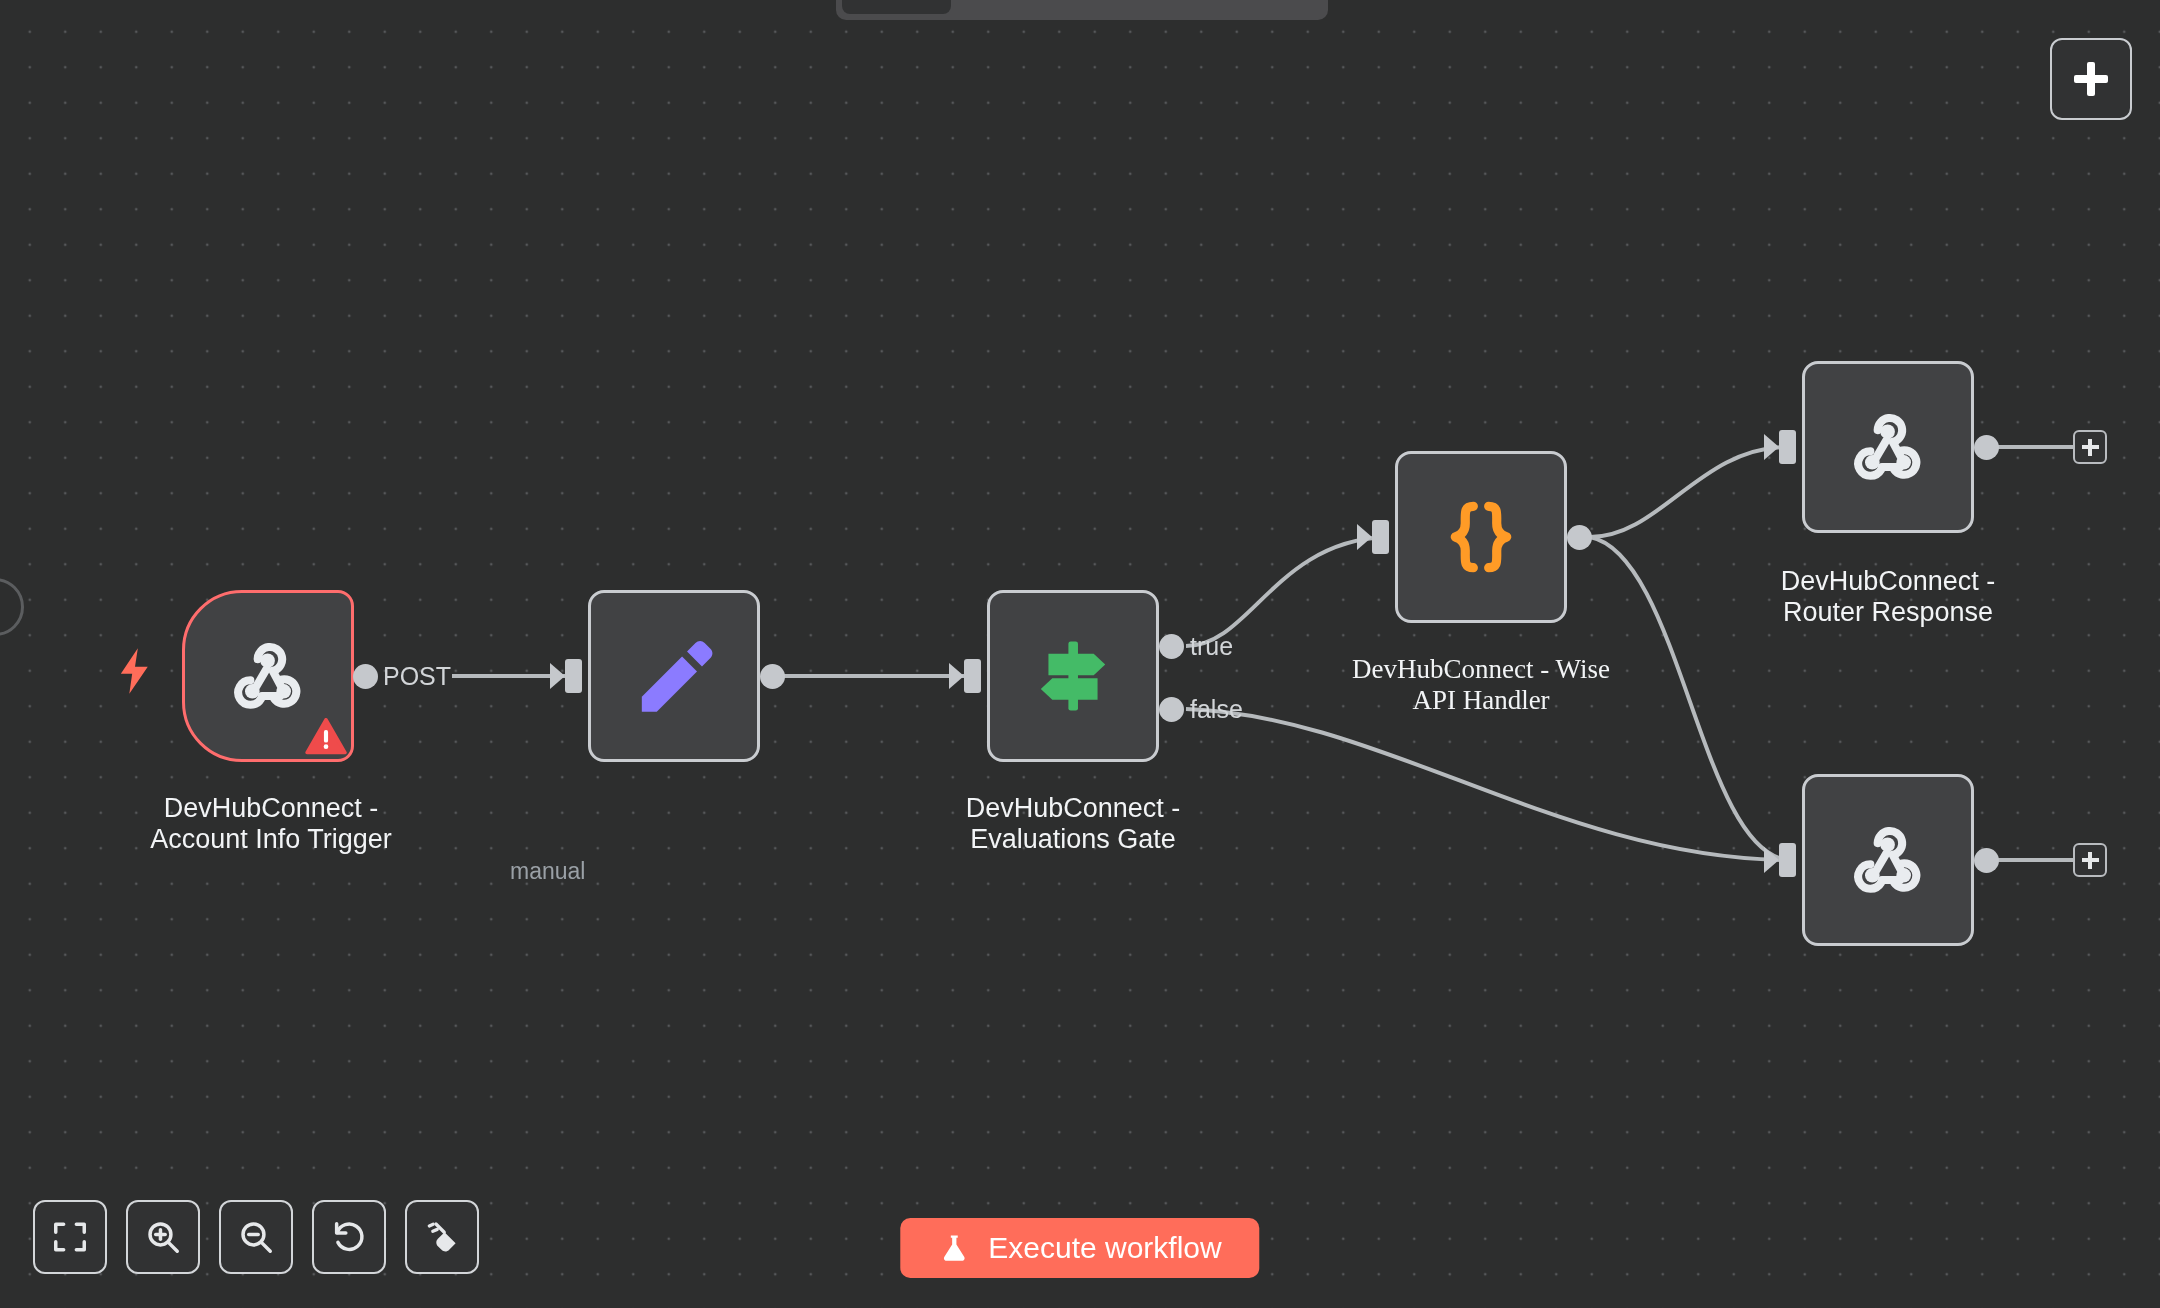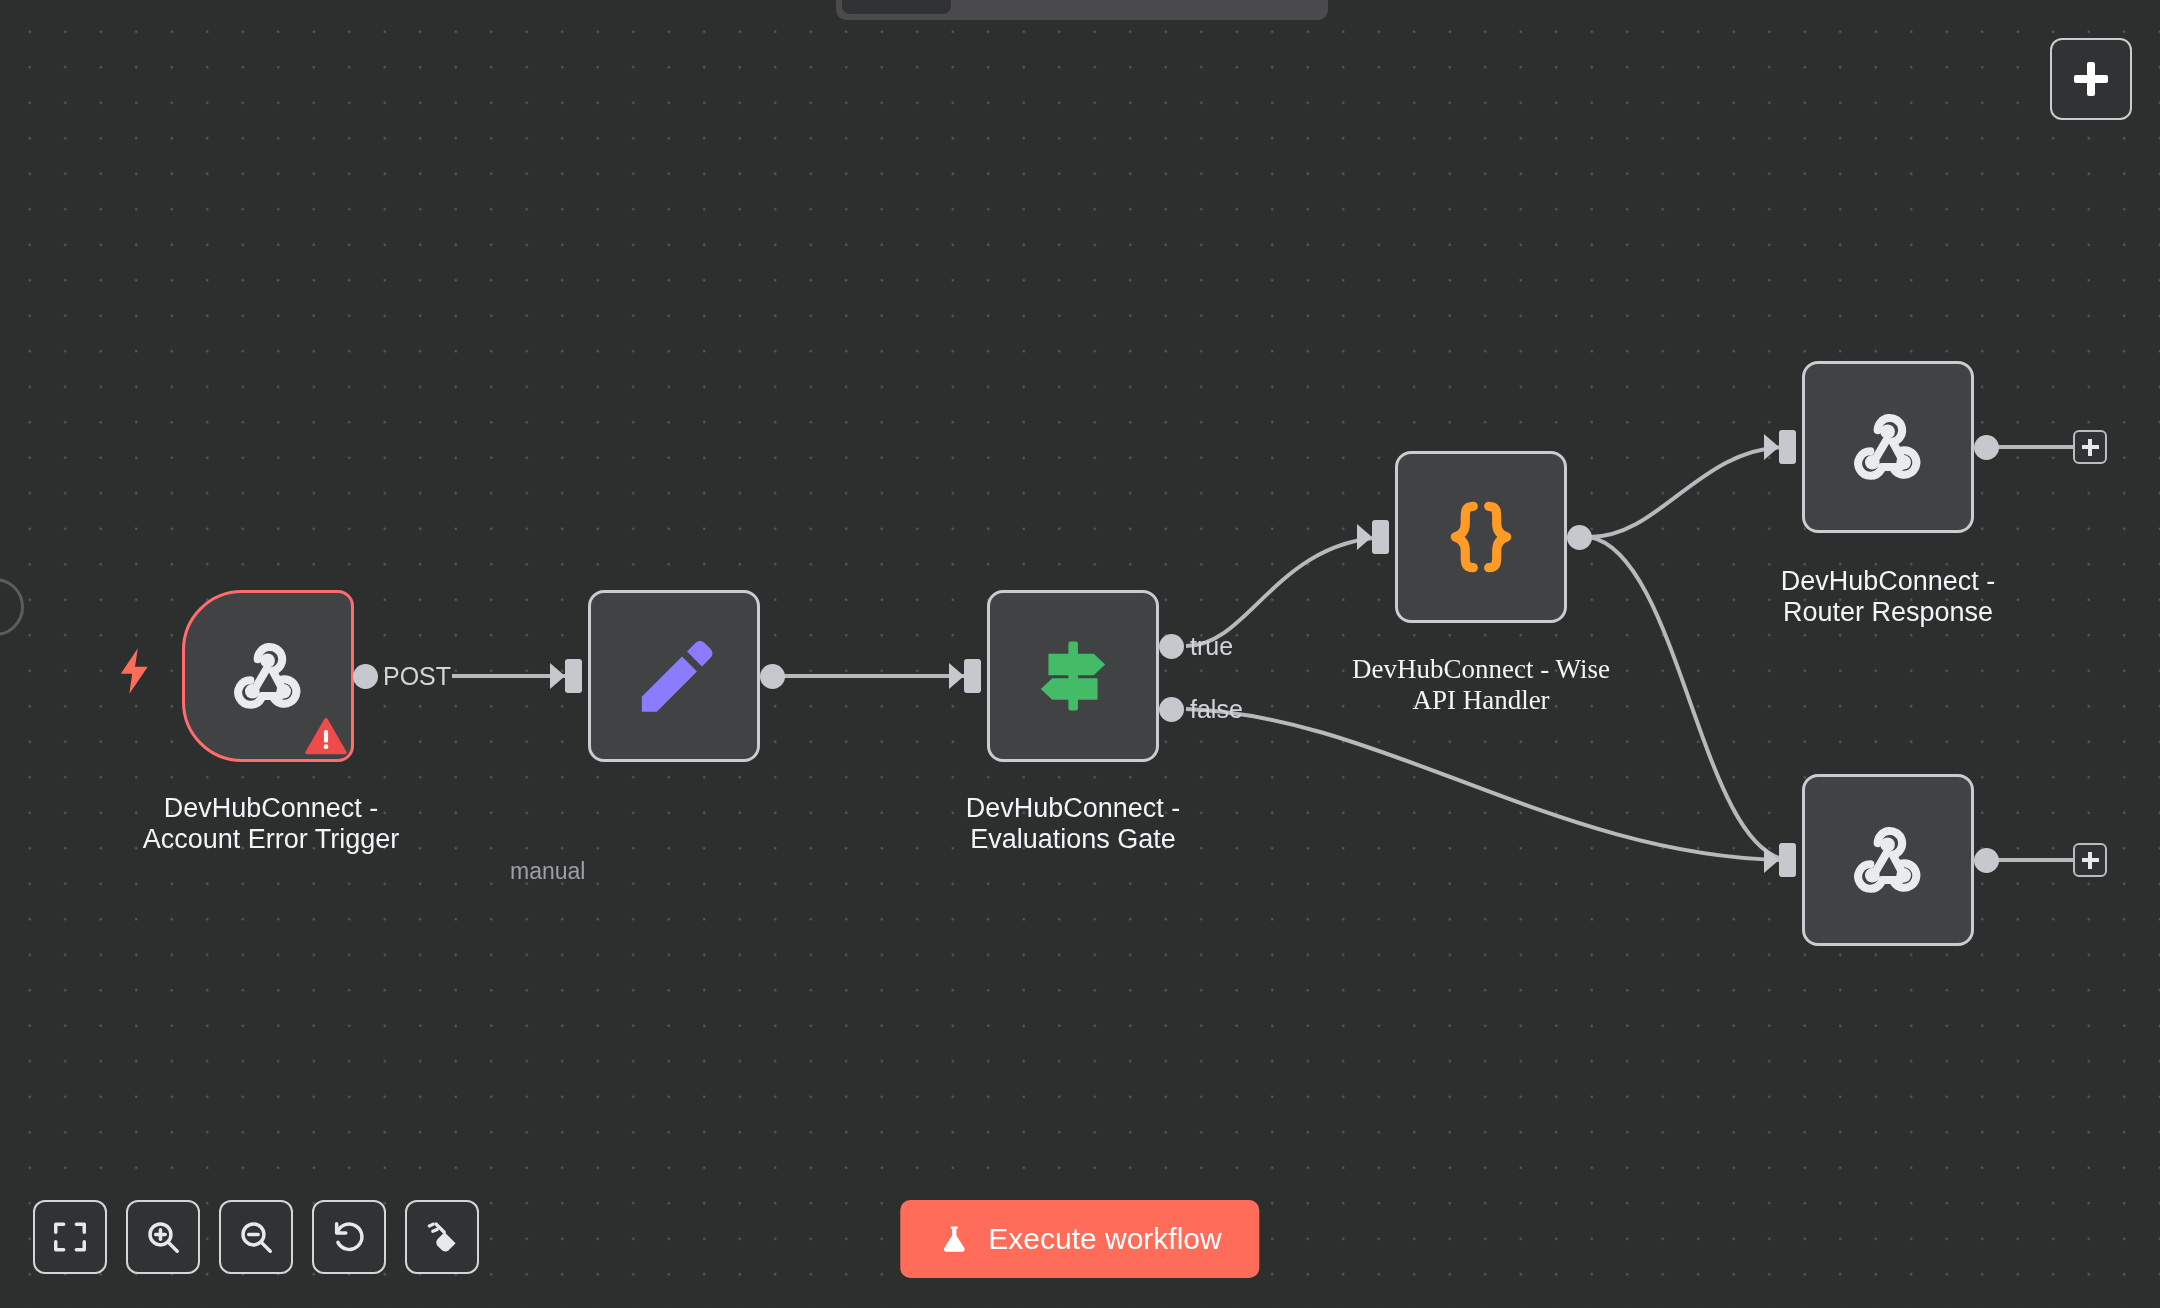--- a/index.html
+++ b/index.html
@@ -197,21 +197,21 @@
     display: flex; align-items: center; justify-content: center;
     cursor: pointer;
   }
   .tool-btn svg { width: 38px; height: 38px; display: block; }
 
   
   #execute-btn {
     position: absolute;
     left: 50%; transform: translateX(-50%);
     bottom: 30px;
-    height: 78px;
+    height: 60px;
     background: #ff6d5a;
     border: none;
     border-radius: 10px;
     padding: 16px 38px;
     display: flex; align-items: center; gap: 18px;
     color: #ffffff;
     font-size: 30px;
     font-family: "Liberation Sans", sans-serif;
     cursor: pointer;
     z-index: 30;
@@ -276,21 +276,21 @@
   </svg>
   <svg id="trigger-warning" viewBox="0 0 24 22">
     <path d="M12 1 L23 20 H1 Z" fill="#ef4b4b" stroke="#ef4b4b" stroke-width="2" stroke-linejoin="round"></path>
     <rect x="10.8" y="7" width="2.4" height="7.2" rx="1.1" fill="#ffffff"></rect>
     <circle cx="12" cy="16.6" r="1.35" fill="#ffffff"></circle>
   </svg>
   <div class="port-out" style="left:353px; top:664px;"></div>
   <div class="edge-label" style="left:383px; top:662px;">POST</div>
   <div class="node-label" style="left:106px; top:777px;">
     <div>DevHubConnect -</div>
-    <div>Account Error Trigger</div>
+    <div>Account Info Trigger</div>
   </div>
 
   <div class="port-in" style="left:565px; top:659px;"></div>
   <div class="node" style="left:588px; top:590px;">
     <svg class="glyph" viewBox="0 0 24 24">
       <path d="M3.6 17.4 L14.1 6.9 L18.0 10.8 L7.5 21.3 H3.6 Z" fill="#8b7bff"></path>
       <path d="M15.4 5.6 L17.6 3.4 C18.3 2.7 19.3 2.7 20.0 3.4 L21.5 4.9 C22.2 5.6 22.2 6.6 21.5 7.3 L19.3 9.5 Z" fill="#8b7bff"></path>
     </svg>
   </div>
   <div class="port-out" style="left:760px; top:664px;"></div>

